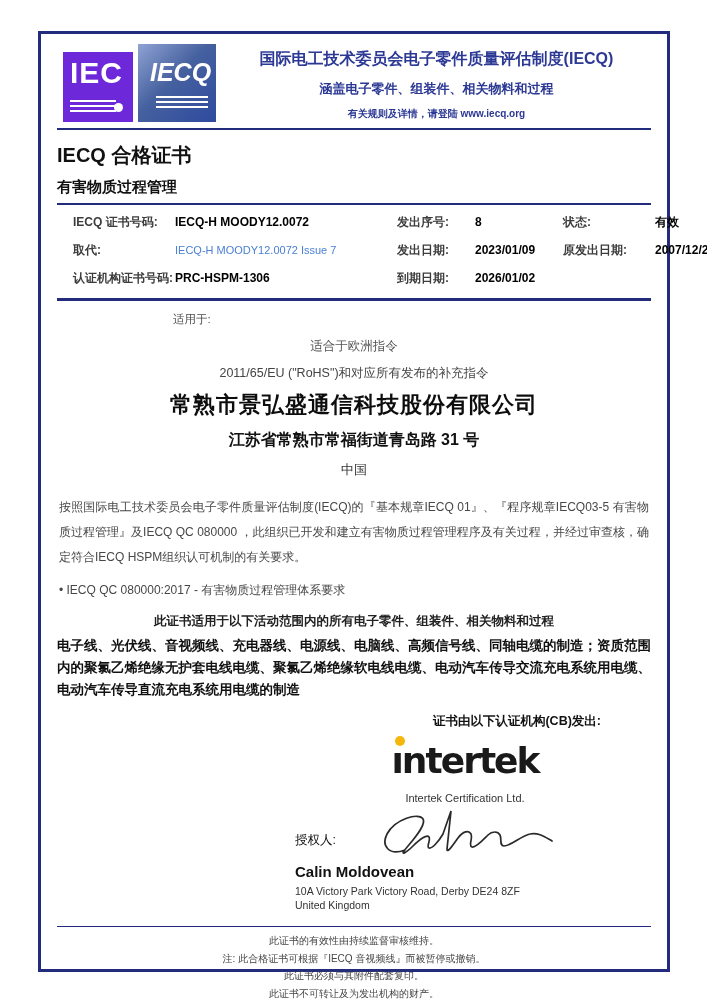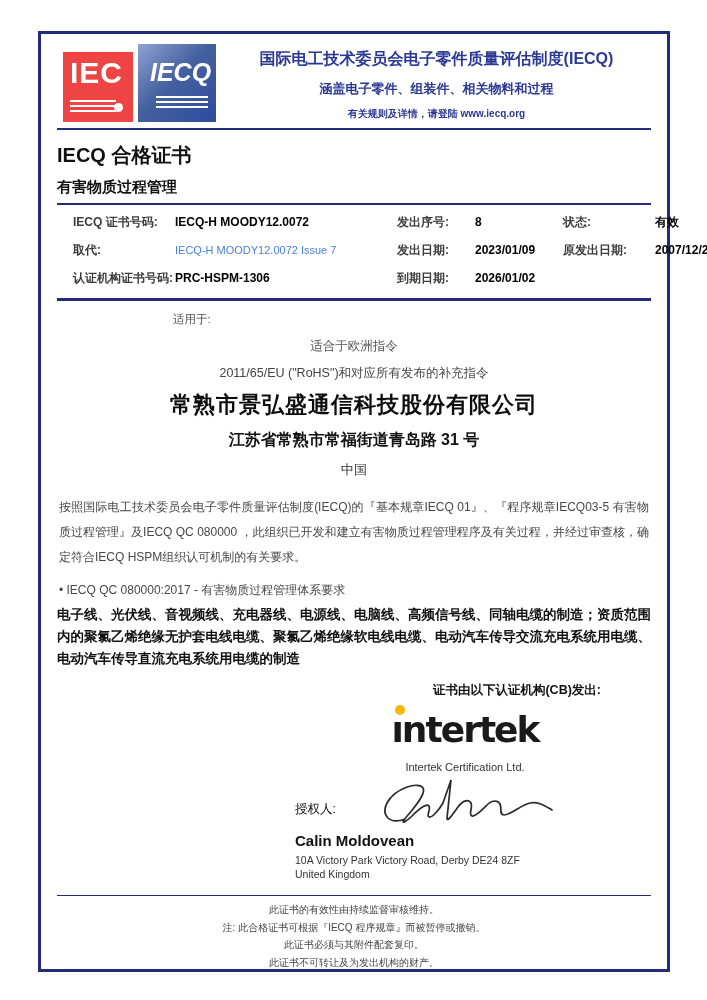--- a/index.html
+++ b/index.html
@@ -10,21 +10,21 @@
     position:absolute; left:38px; top:31px; width:632px; height:941px;
     border:3px solid #232b7c; background:#fff;
     padding:8px 16px 4px 16px;
     display:flex; flex-direction:column;
   }
 
   
   .header { display:flex; align-items:center; padding:2px 2px 6px 6px; }
   .logos { display:flex; align-items:flex-end; gap:5px; }
   .iec-box {
-    width:70px; height:70px; background:#ef4444; position:relative;
+    width:70px; height:70px; background:#6d28d9; position:relative;
     color:#fff; overflow:hidden; flex:none;
   }
   .iec-box .iec-txt { position:absolute; top:4px; left:7px; font-size:30px; font-weight:bold; letter-spacing:1px; }
   .iec-lines { position:absolute; left:7px; bottom:10px; width:46px; }
   .iec-lines div { height:2px; background:#fff; margin-top:3px; }
   .iec-dot { position:absolute; right:10px; bottom:10px; width:9px; height:9px; border-radius:50%; background:#fff; }
   .iecq-box {
     width:78px; height:78px; position:relative; flex:none; overflow:hidden;
     background:linear-gradient(135deg,#8fa3d4 0%,#46619f 45%,#2e4a9e 100%);
   }
@@ -155,20 +155,21 @@
 
   <div class="applies-label">适用于:</div>
   <div class="center directive1">适合于欧洲指令</div>
   <div class="center directive2">2011/65/EU ("RoHS")和对应所有发布的补充指令</div>
   <div class="center company">常熟市景弘盛通信科技股份有限公司</div>
   <div class="center address">江苏省常熟市常福街道青岛路 31 号</div>
   <div class="center country">中国</div>
 
   <div class="paragraph">按照国际电工技术委员会电子零件质量评估制度(IECQ)的『基本规章IECQ 01』、『程序规章IECQ03-5 有害物质过程管理』及IECQ QC 080000 ，此组织已开发和建立有害物质过程管理程序及有关过程，并经过审查核，确定符合IECQ HSPM组织认可机制的有关要求。</div>
   <div class="bullet-line">•  IECQ QC 080000:2017 -  有害物质过程管理体系要求</div>
+  <div class="center scope-head">此证书适用于以下活动范围内的所有电子零件、组装件、相关物料和过程</div>
   <div class="scope-text">电子线、光伏线、音视频线、充电器线、电源线、电脑线、高频信号线、同轴电缆的制造；资质范围内的聚氯乙烯绝缘无护套电线电缆、聚氯乙烯绝缘软电线电缆、电动汽车传导交流充电系统用电缆、电动汽车传导直流充电系统用电缆的制造</div>
   <div class="issued-by">证书由以下认证机构(CB)发出:</div>
 
   <div class="cb-block">
     <div class="itk-logo">
       <span>ıntertek</span>
       <span class="itk-dot"></span>
     </div>
     <div class="itk-company">Intertek Certification Ltd.</div>
     <div class="sig-wrap">
@@ -181,19 +182,19 @@
     <div class="cb-addr">
       <div>10A Victory Park Victory Road, Derby DE24 8ZF</div>
       <div>United Kingdom</div>
     </div>
   </div>
 
   <div class="rule1" style="margin-top:14px;"></div>
 
   <div class="footnotes">
     <div>此证书的有效性由持续监督审核维持。</div>
-    <div>注: 此合格证书可根据『IECQ 程序规章』而被暂停或撤销。</div>
+    <div>注: 此合格证书可根据『IECQ 音视频线』而被暂停或撤销。</div>
     <div>此证书必须与其附件配套复印。</div>
     <div>此证书不可转让及为发出机构的财产。</div>
 
   </div>
 
 </div>
 
 </body></html>

